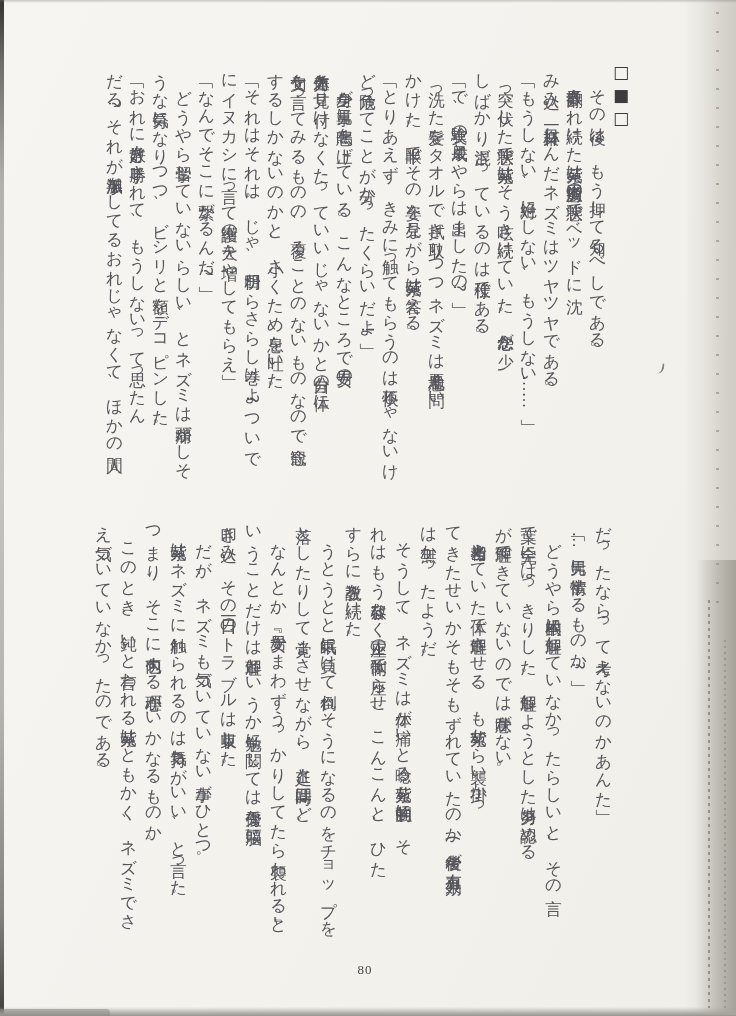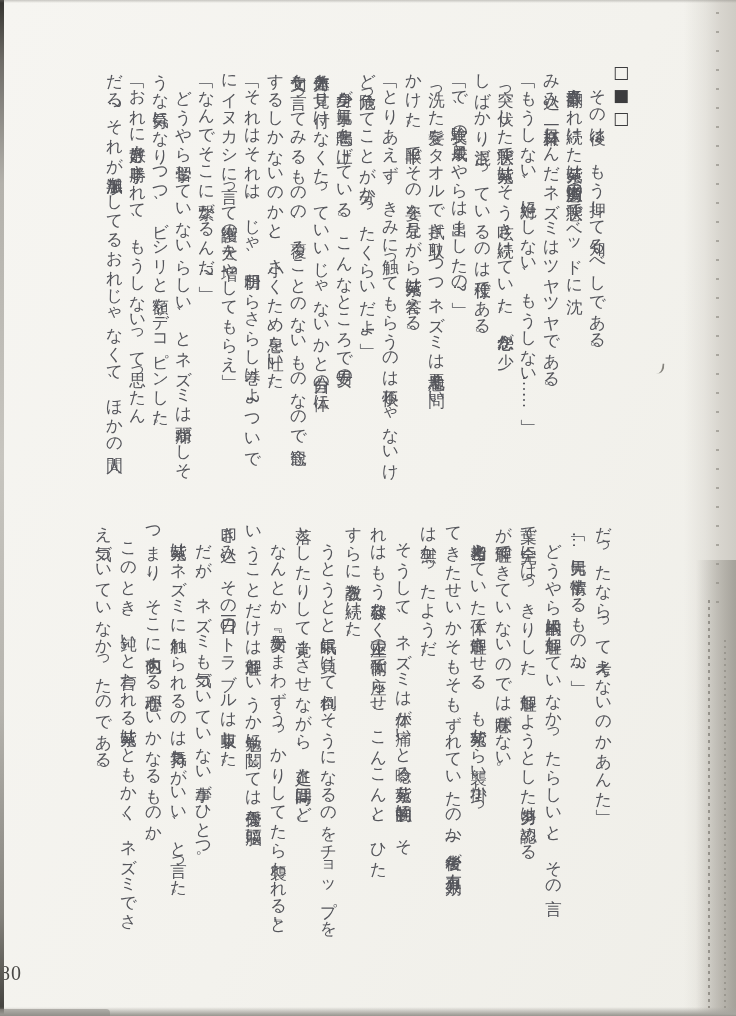--- a/index.html
+++ b/index.html
@@ -36,23 +36,23 @@
     letter-spacing: 3px;
     color: #3c3c3e;
     font-size: 17px;
   }
   
   .page-number {
     position: absolute;
     top: 962px;
     left: 0;
     width: 730px;
-    text-align: left;
+    text-align: center;
     font-family: "Liberation Serif", serif;
-    font-size: 20px;
+    font-size: 13px;
     color: #4a4947;
     letter-spacing: 1px;
   }
   
   .edge-left {
     position: absolute; left: 0; top: 0; bottom: 0; width: 4px;
     background: linear-gradient(to bottom,
       #34332f 0%, #6e6c67 6%, #b3b1ab 18%, #c7c5bf 45%,
       #b5b3ad 70%, #84827c 90%, #403f3b 100%);
   }

